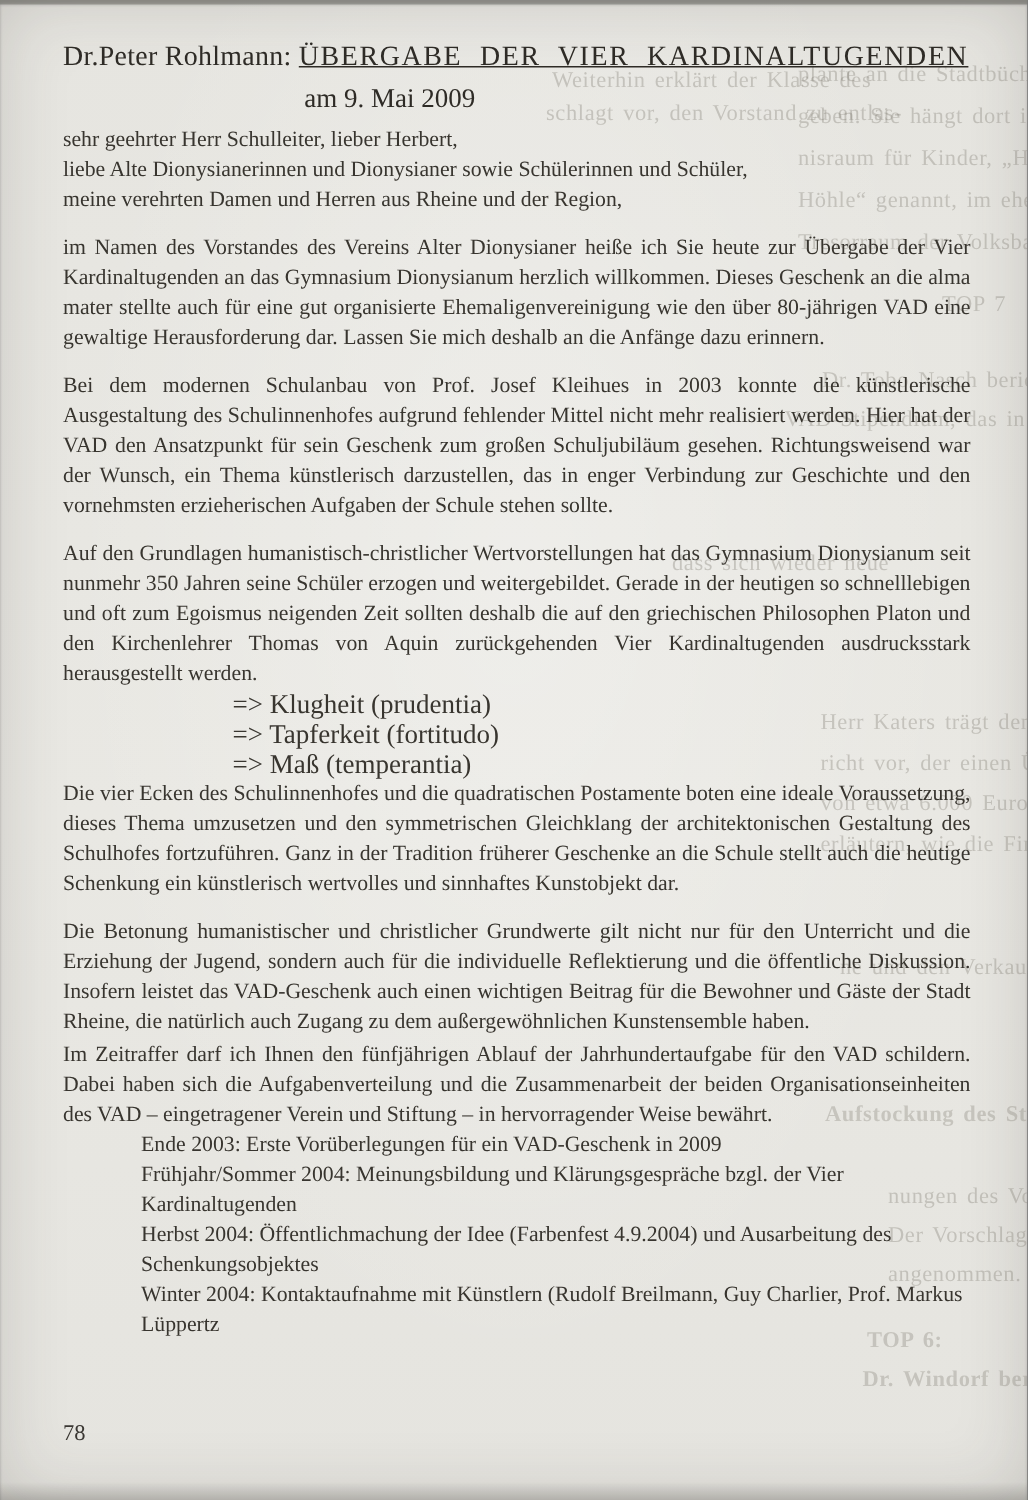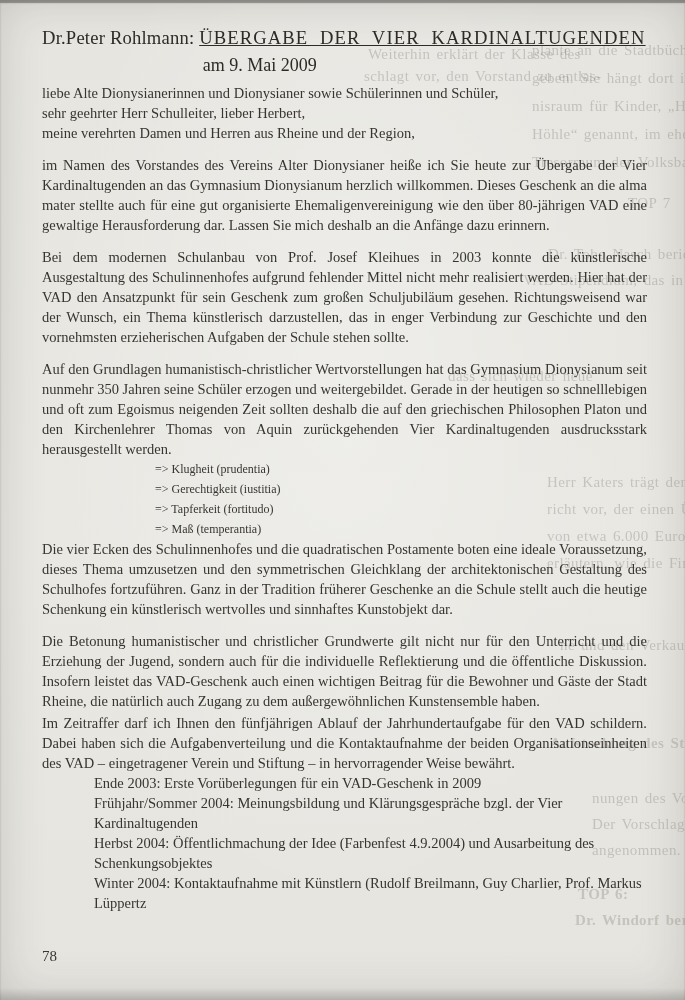--- a/index.html
+++ b/index.html
@@ -37,21 +37,21 @@
   .title-line2{font-size:18px;width:72%;text-align:center;margin-top:6px;color:#2e2b26;}
   .salutation{margin-top:7px;}
   .salutation div{font-size:14.5px;line-height:20px;}
   .para{
     font-size:14.5px;line-height:20px;text-align:justify;
     margin:12px 0 0 0;
   }
   .para.tight{margin-top:2px;}
   .para.nogap{margin-top:0;}
   .virtues{margin:0 0 0 113px;}
-  .virtues div{font-size:12px;line-height:20px;}
+  .virtues div{font-size:18px;line-height:20px;}
   .timeline{margin:0 0 0 52px;}
   .timeline div{font-size:14.5px;line-height:20px;text-align:left;}
   .page-number{position:absolute;left:42px;top:948px;font-size:15px;color:#3a3733;text-align:right;}
 </style>
 </head>
 <body>
 
 <div class="page">
   <div class="edge-top"></div>
   <div class="bleed-layer">
@@ -80,39 +80,38 @@
     </div>
 
   <div class="content">
     <div class="title-line1">
       <span>Dr.Peter Rohlmann:</span>
       <span class="title-caps">ÜBERGABE DER VIER KARDINALTUGENDEN</span>
     </div>
     <div class="title-line2">am 9. Mai 2009</div>
 
     <div class="salutation">
+      <div>sehr geehrter Herr Schulleiter, lieber Herbert,</div>
       <div>liebe Alte Dionysianerinnen und Dionysianer sowie Schülerinnen und Schüler,</div>
-      <div>sehr geehrter Herr Schulleiter, lieber Herbert,</div>
       <div>meine verehrten Damen und Herren aus Rheine und der Region,</div>
     </div>
 
     <p class="para">im Namen des Vorstandes des Vereins Alter Dionysianer heiße ich Sie heute zur Übergabe der Vier Kardinaltugenden an das Gymnasium Dionysianum herzlich willkommen. Dieses Geschenk an die alma mater stellte auch für eine gut organisierte Ehemaligenvereinigung wie den über 80-jährigen VAD eine gewaltige Herausforderung dar. Lassen Sie mich deshalb an die Anfänge dazu erinnern.</p>
     <p class="para">Bei dem modernen Schulanbau von Prof. Josef Kleihues in 2003 konnte die künstlerische Ausgestaltung des Schulinnenhofes aufgrund fehlender Mittel nicht mehr realisiert werden. Hier hat der VAD den Ansatzpunkt für sein Geschenk zum großen Schuljubiläum gesehen. Richtungsweisend war der Wunsch, ein Thema künstlerisch darzustellen, das in enger Verbindung zur Geschichte und den vornehmsten erzieherischen Aufgaben der Schule stehen sollte.</p>
     <p class="para">Auf den Grundlagen humanistisch-christlicher Wertvorstellungen hat das Gymnasium Dionysianum seit nunmehr 350 Jahren seine Schüler erzogen und weitergebildet. Gerade in der heutigen so schnelllebigen und oft zum Egoismus neigenden Zeit sollten deshalb die auf den griechischen Philosophen Platon und den Kirchenlehrer Thomas von Aquin zurückgehenden Vier Kardinaltugenden ausdrucksstark herausgestellt werden.</p>
 
     <div class="virtues">
       <div>=&gt; Klugheit (prudentia)</div>
-      <div>=&gt; Gerechtigkeit (iustitia)</div>
       <div>=&gt; Tapferkeit (fortitudo)</div>
       <div>=&gt; Maß (temperantia)</div>
     </div>
 
     <p class="para nogap">Die vier Ecken des Schulinnenhofes und die quadratischen Postamente boten eine ideale Voraussetzung, dieses Thema umzusetzen und den symmetrischen Gleichklang der architektonischen Gestaltung des Schulhofes fortzuführen. Ganz in der Tradition früherer Geschenke an die Schule stellt auch die heutige Schenkung ein künstlerisch wertvolles und sinnhaftes Kunstobjekt dar.</p>
     <p class="para">Die Betonung humanistischer und christlicher Grundwerte gilt nicht nur für den Unterricht und die Erziehung der Jugend, sondern auch für die individuelle Reflektierung und die öffentliche Diskussion. Insofern leistet das VAD-Geschenk auch einen wichtigen Beitrag für die Bewohner und Gäste der Stadt Rheine, die natürlich auch Zugang zu dem außergewöhnlichen Kunstensemble haben.</p>
-    <p class="para tight">Im Zeitraffer darf ich Ihnen den fünfjährigen Ablauf der Jahrhundertaufgabe für den VAD schildern. Dabei haben sich die Aufgabenverteilung und die Kontaktaufnahme der beiden Organisationseinheiten des VAD – eingetragener Verein und Stiftung – in hervorragender Weise bewährt.</p>
+    <p class="para tight">Im Zeitraffer darf ich Ihnen den fünfjährigen Ablauf der Jahrhundertaufgabe für den VAD schildern. Dabei haben sich die Aufgabenverteilung und die Zusammenarbeit der beiden Organisationseinheiten des VAD – eingetragener Verein und Stiftung – in hervorragender Weise bewährt.</p>
 
     <div class="timeline">
       <div>Ende 2003: Erste Vorüberlegungen für ein VAD-Geschenk in 2009</div>
       <div>Frühjahr/Sommer 2004: Meinungsbildung und Klärungsgespräche bzgl. der Vier Kardinaltugenden</div>
       <div>Herbst 2004: Öffentlichmachung der Idee (Farbenfest 4.9.2004) und Ausarbeitung des Schenkungsobjektes</div>
       <div>Winter 2004: Kontaktaufnahme mit Künstlern (Rudolf Breilmann, Guy Charlier, Prof. Markus Lüppertz</div>
     </div>
   </div>
 
   <div class="page-number">78</div>

